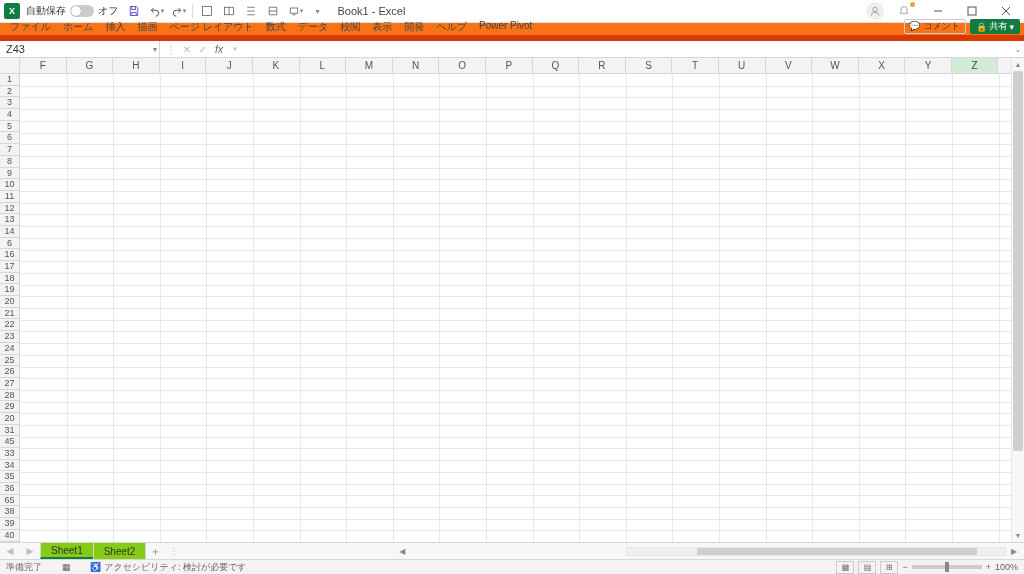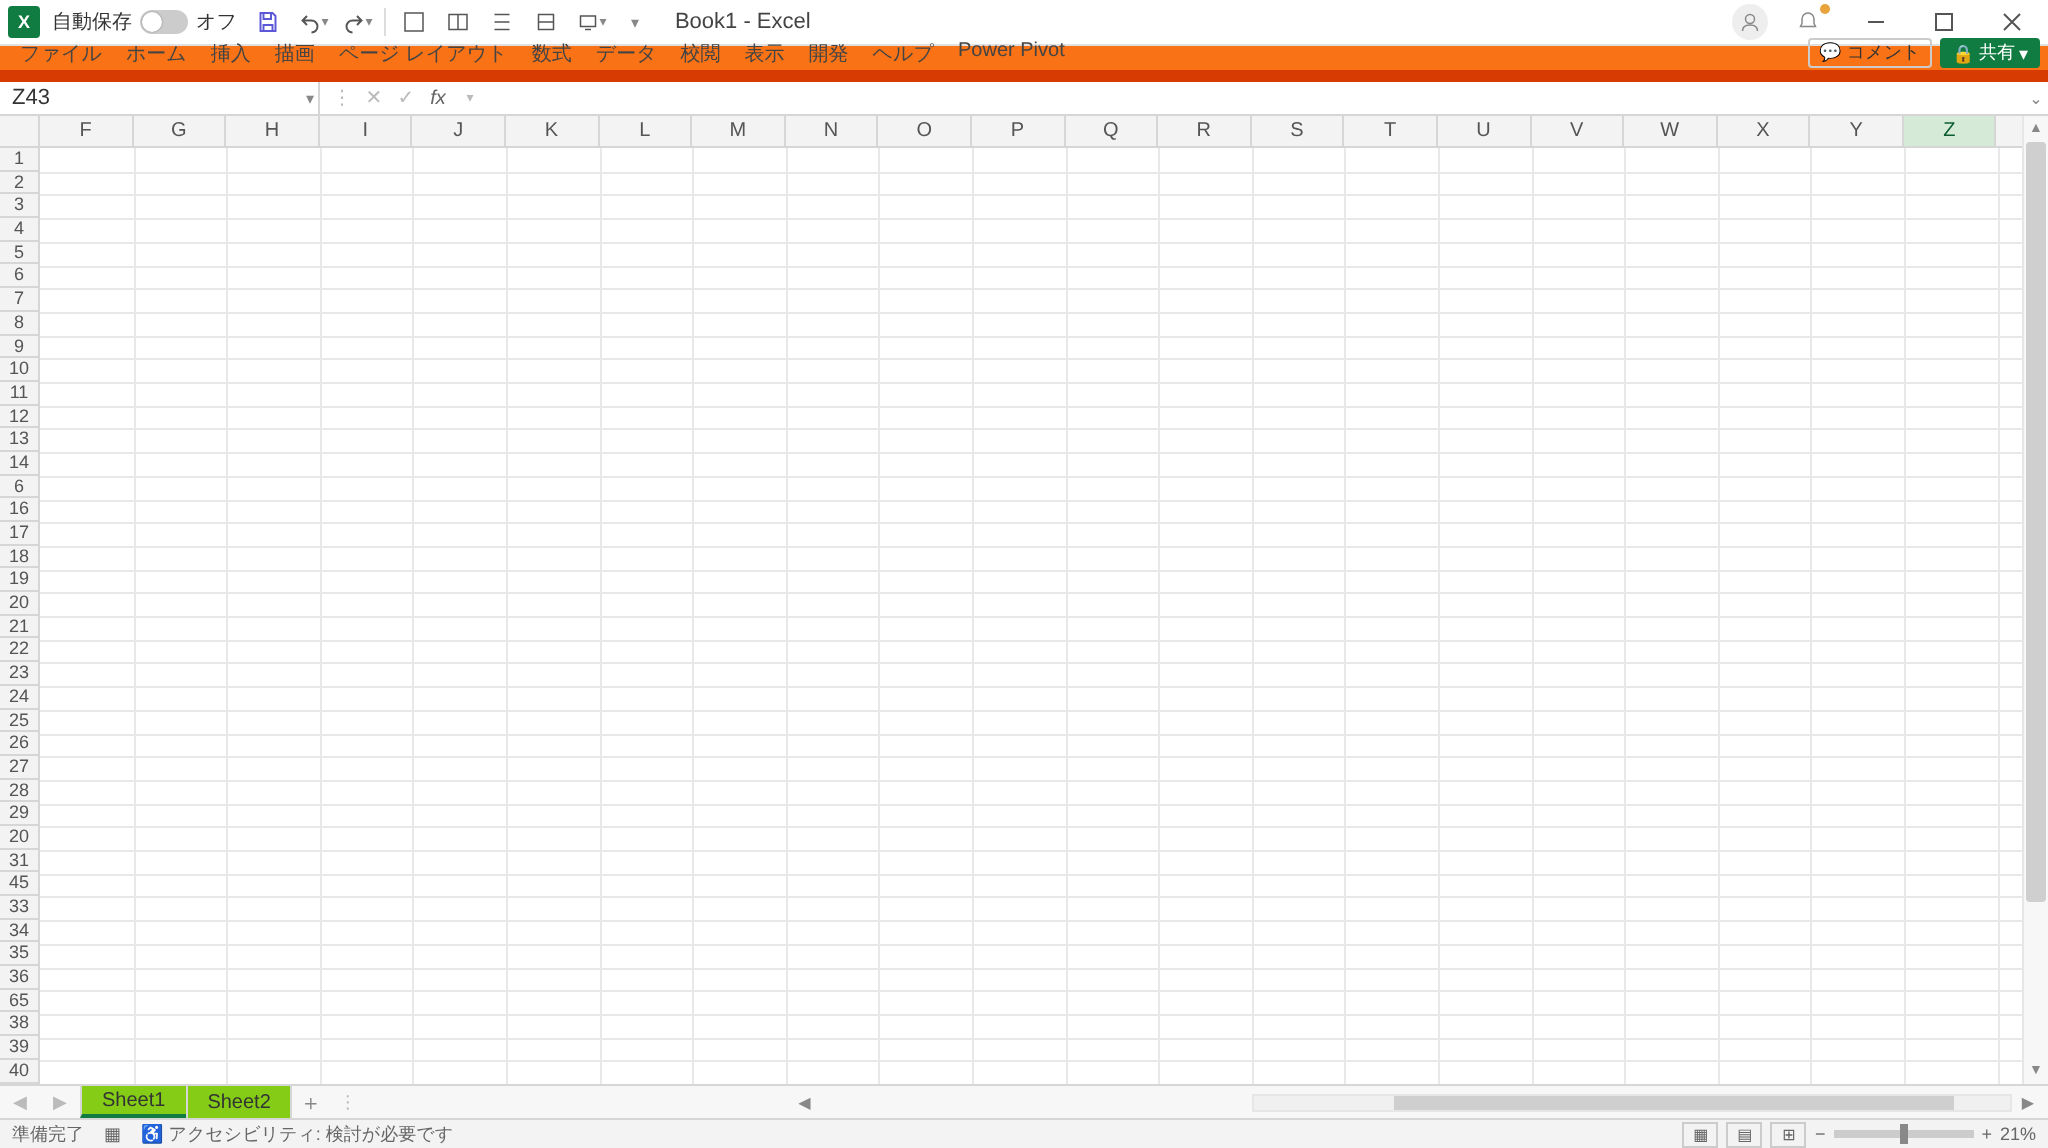--- a/index.html
+++ b/index.html
@@ -65,21 +65,21 @@
 .tab-nav { width: 20px; display: flex; align-items: center; justify-content: center; color: #bbb; font-size: 9px; }
 .sheet-tab { padding: 0 10px; height: 100%; display: flex; align-items: center; font-size: 10px; background: #84cc16; border: 1px solid #d6d6d6; border-bottom: none; border-top: none; margin-right: -1px; }
 .sheet-tab.active { border-bottom: 2px solid #107c41; }
 .add-sheet { width: 20px; display: flex; align-items: center; justify-content: center; color: #888; }
 .hscroll-area { flex: 1; display: flex; align-items: center; justify-content: flex-end; padding: 0 4px; gap: 2px; }
 .hscroll { flex: 1; height: 9px; background: #f0f0f0; border: 1px solid #e6e6e6; position: relative; max-width: 380px; margin-left: auto; }
 .hscroll .thumb { position: absolute; left: 70px; top: 0; bottom: 0; width: 280px; background: #cfcfcf; }
 .hscroll-arrow { width: 12px; font-size: 8px; color: #888; text-align: center; }
 
 
-.statusbar { height: 15px; background: #f3f3f3; border-top: 1px solid #d6d6d6; display: flex; align-items: center; padding: 0 6px; font-size: 9px; color: #666; gap: 10px; }
+.statusbar { height: 15px; background: #f3f3f3; border-top: 1px solid #d6d6d6; display: flex; align-items: center; padding: 0 6px; font-size: 9px; color: #666; gap: 20px; }
 .status-right { margin-left: auto; display: flex; align-items: center; gap: 4px; }
 .view-btn { width: 18px; height: 13px; border: 1px solid #ccc; display: flex; align-items: center; justify-content: center; font-size: 8px; }
 .zoom-slider { width: 70px; height: 4px; background: #ccc; position: relative; }
 .zoom-slider::after { content: ""; position: absolute; left: 33px; top: -3px; width: 4px; height: 10px; background: #888; }
 
 svg { width: 12px; height: 12px; }
 </style>
 </head>
 <body>
 
@@ -378,15 +378,15 @@
   <span>準備完了</span>
   <span>▦</span>
   <span>♿ <span>アクセシビリティ: 検討が必要です</span></span>
   <div class="status-right">
     <div class="view-btn">▦</div>
     <div class="view-btn">▤</div>
     <div class="view-btn">⊞</div>
     <span>−</span>
     <div class="zoom-slider"></div>
     <span>+</span>
-    <span>21%</span>
+    <span>100%</span>
   </div>
 </div>
 
 </body></html>

